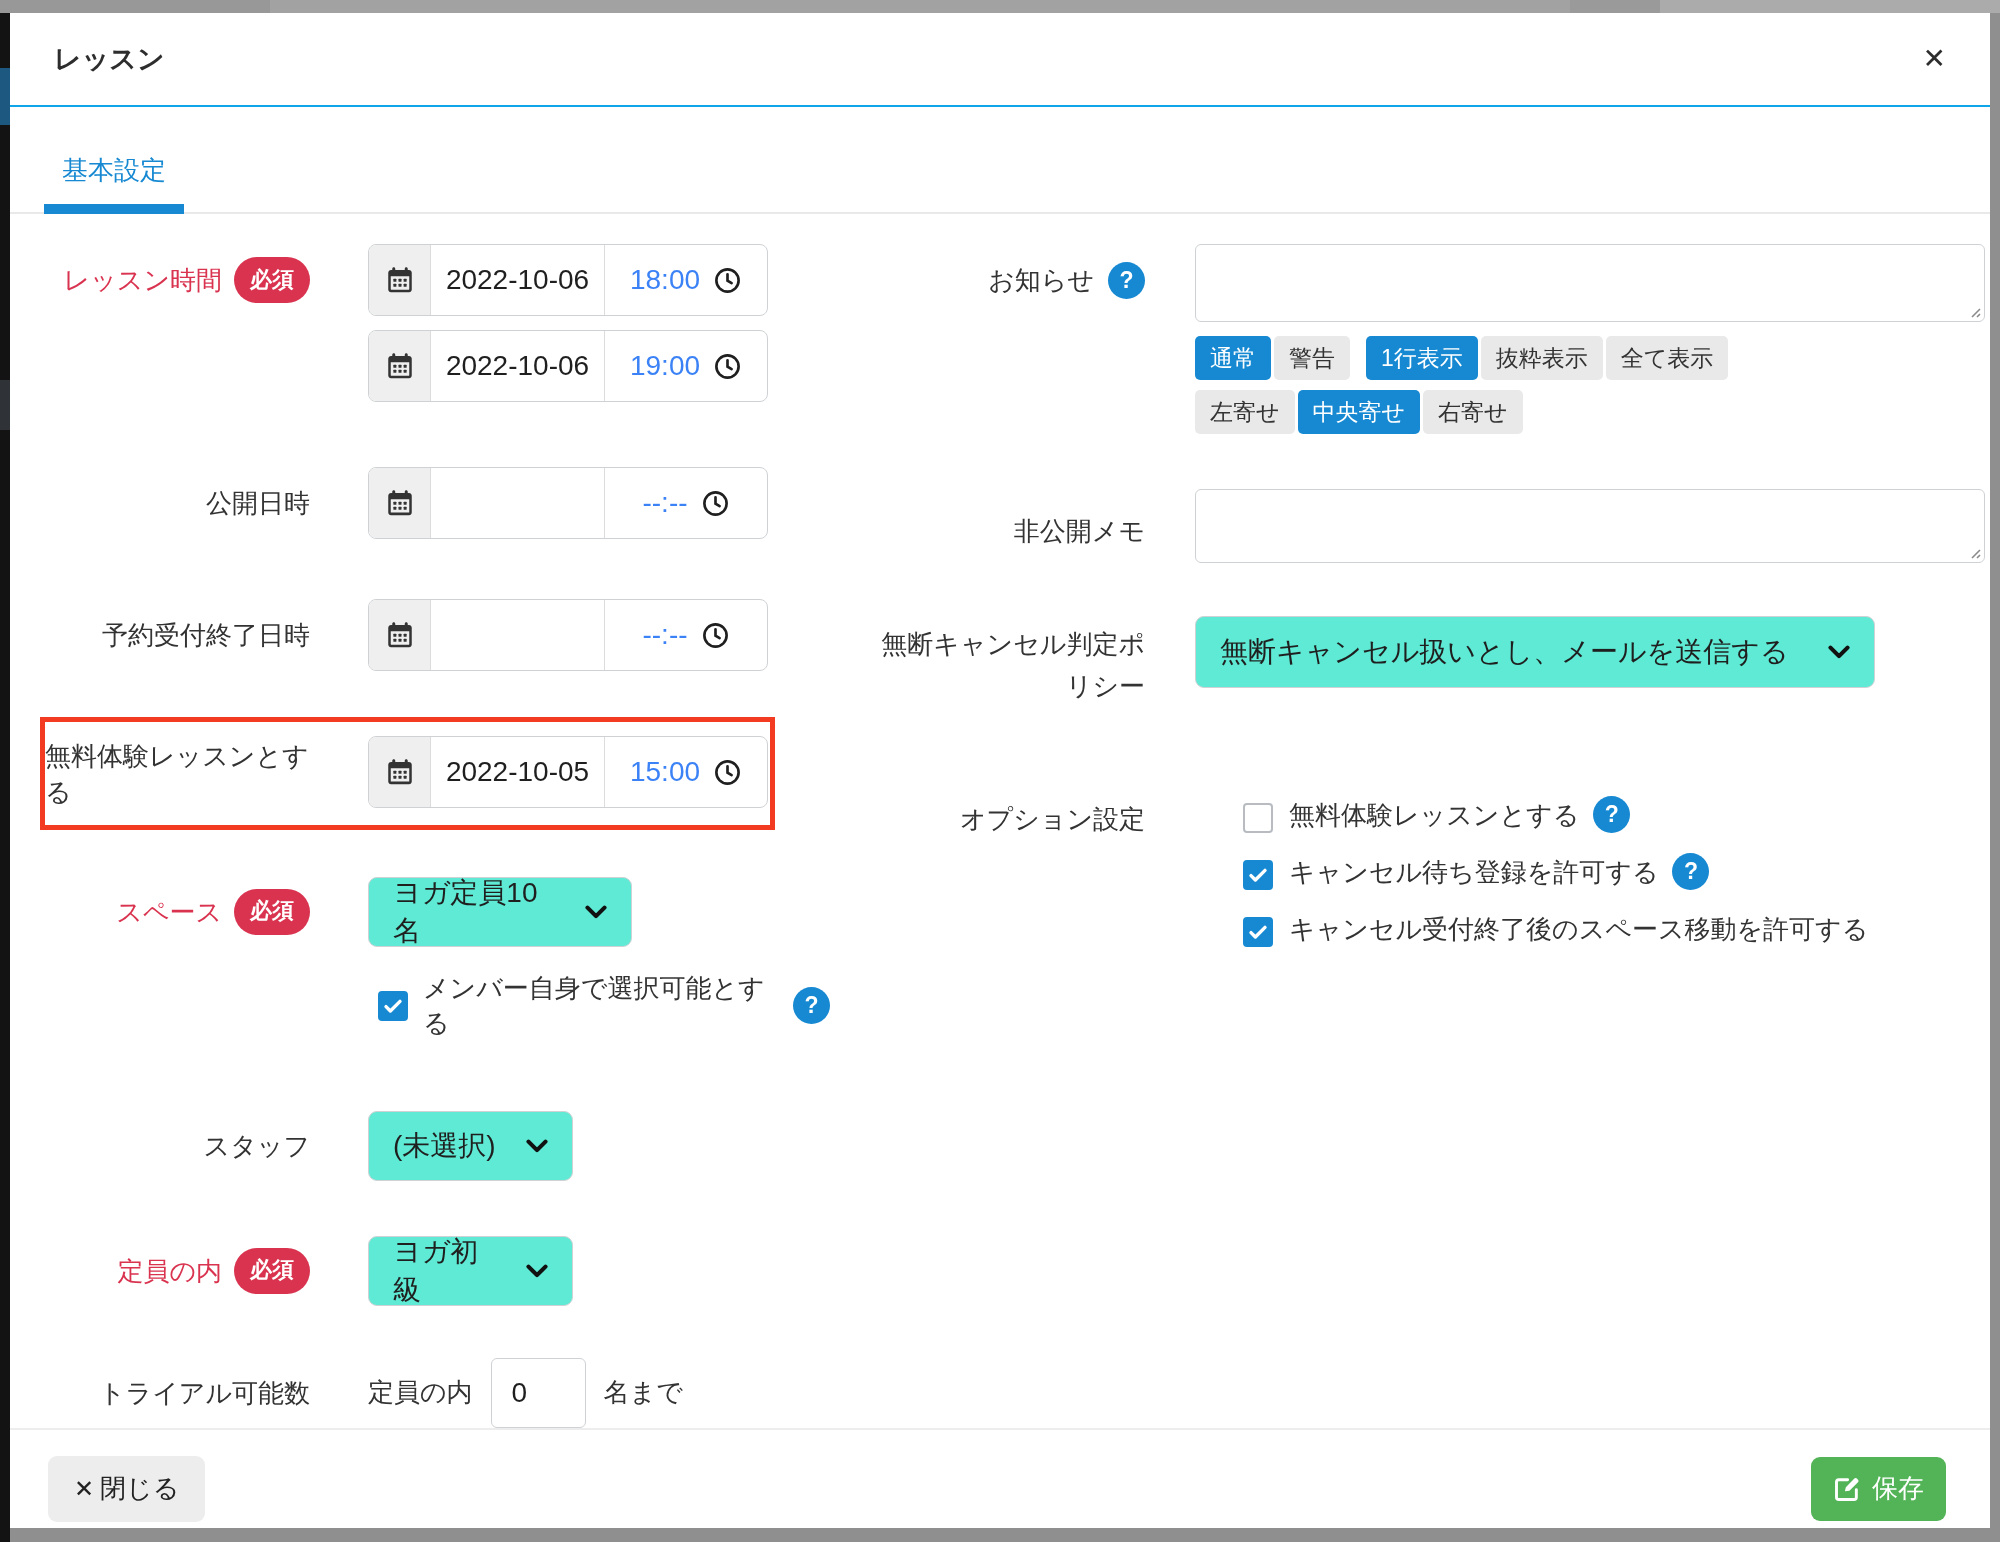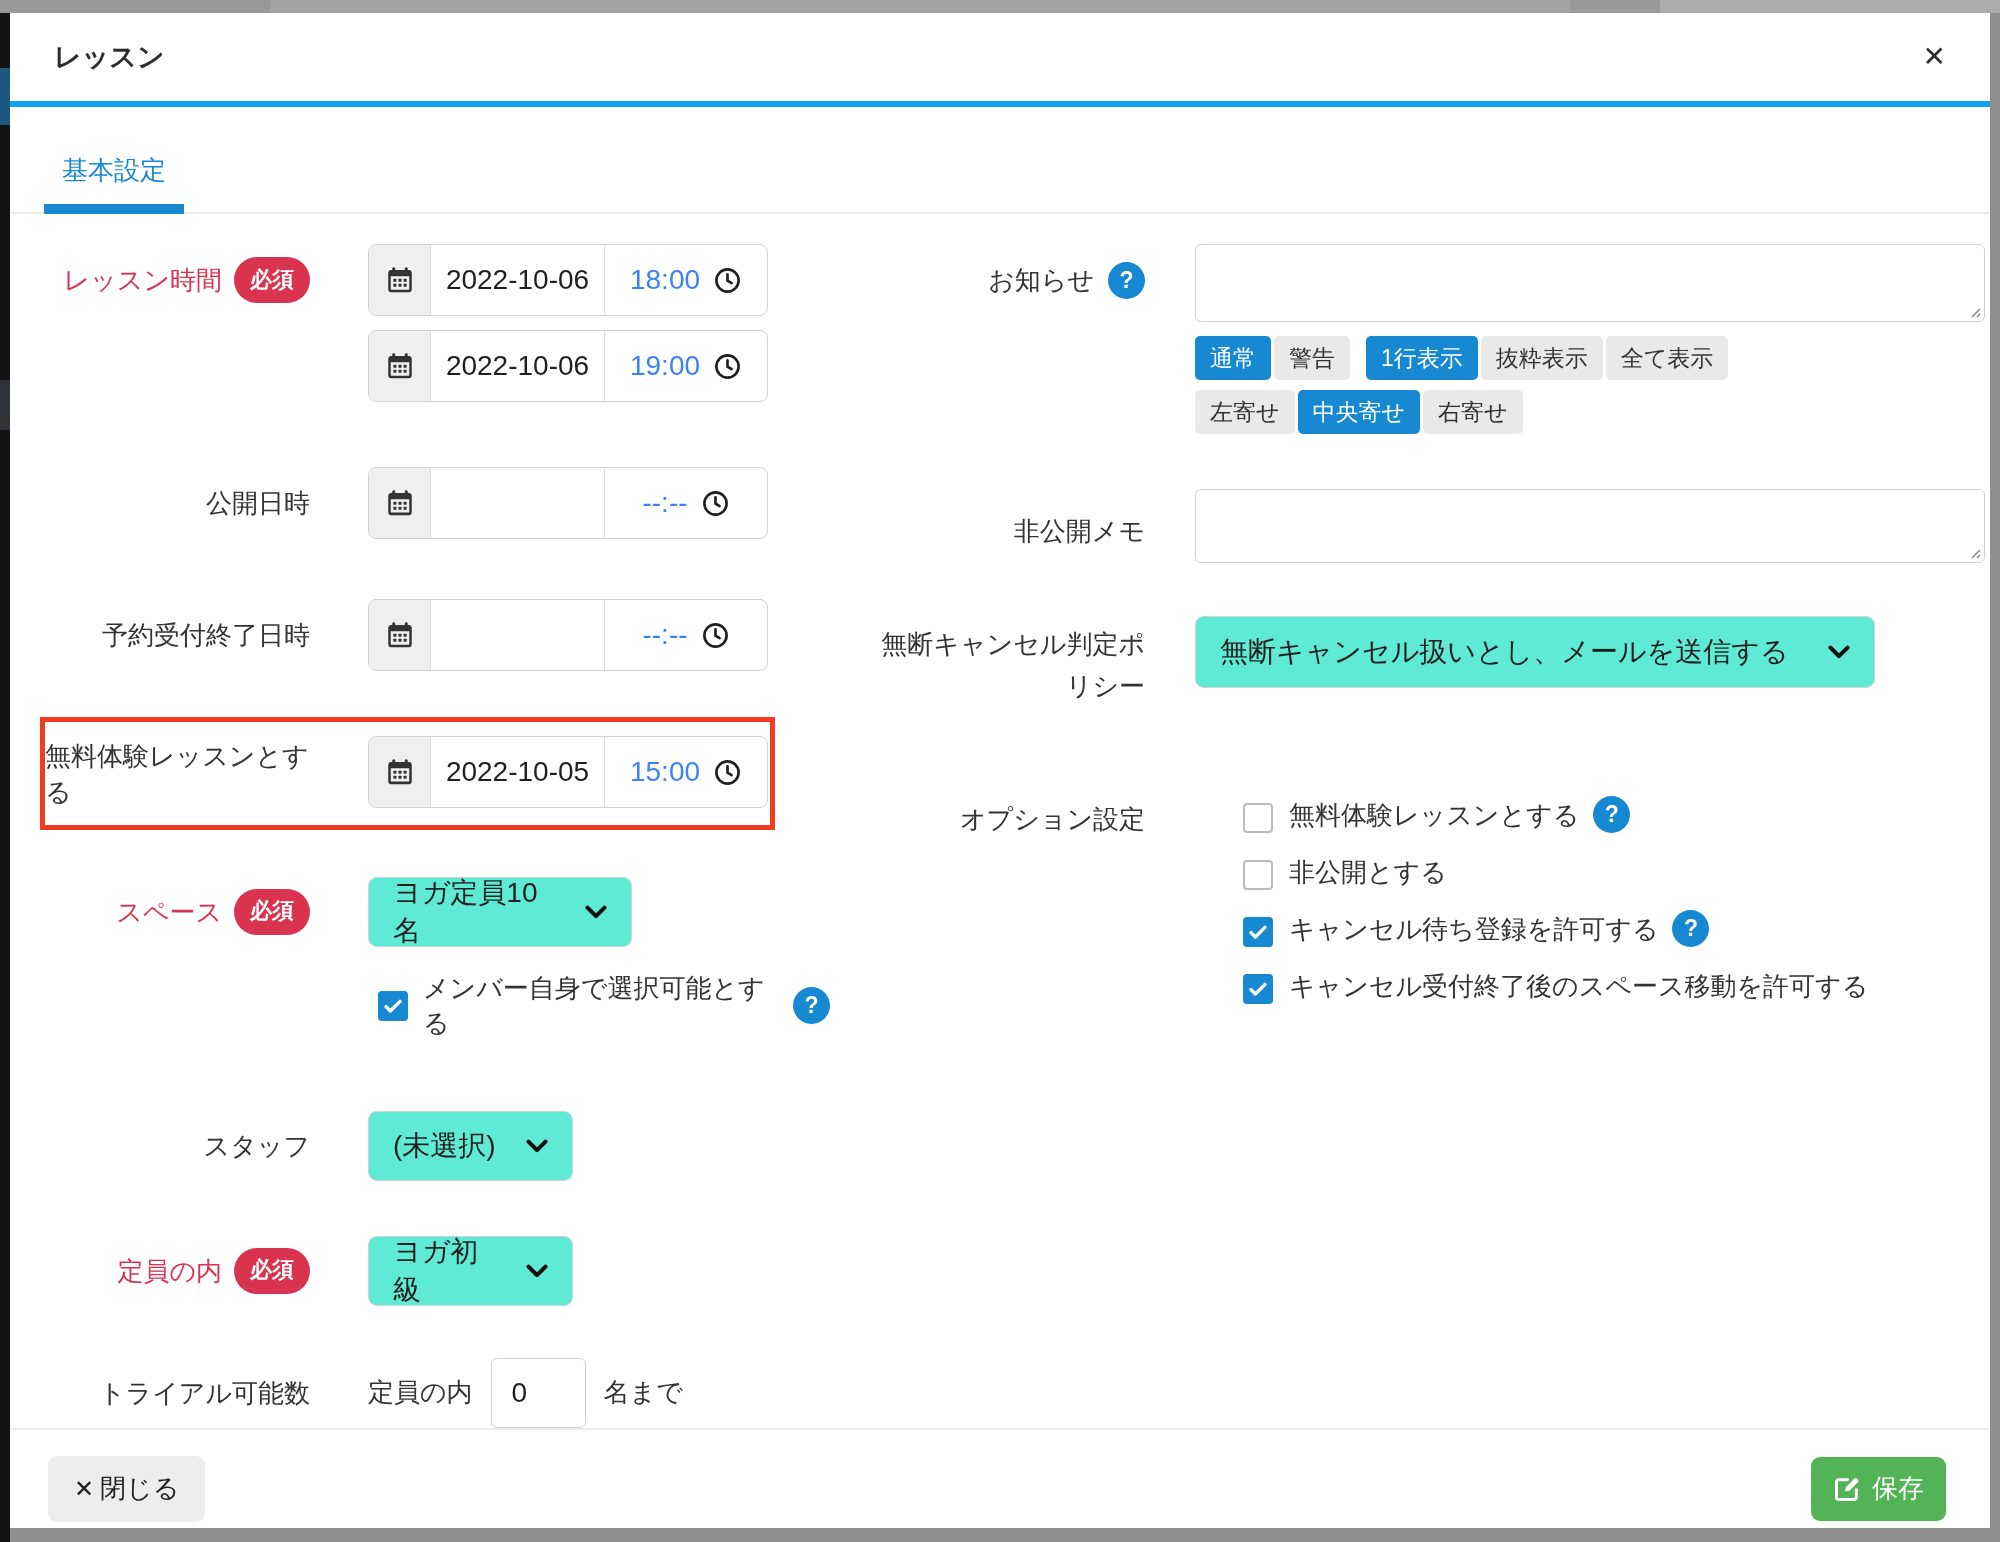--- a/index.html
+++ b/index.html
@@ -14,21 +14,21 @@
   .page-top-bar .seg3 { width:90px; background:#9a9a9a; }
   .page-top-bar .seg4 { width:340px; background:#ababab; }
   .strip-left { position:absolute; top:13px; bottom:0; left:0; width:10px; background:#131313; }
   .strip-left .seg-blue { position:absolute; top:55px; height:57px; left:0; right:0; background:#1c587f; }
   .strip-left .seg-gray { position:absolute; top:367px; height:50px; left:0; right:0; background:#2f3236; }
   .strip-right { position:absolute; top:13px; bottom:14px; right:0; width:10px; background:#8f8f8f; }
   .page-bottom-bar { position:absolute; bottom:0; left:10px; right:0; height:14px; background:#8f8f8f; }
 
   
   .modal { position:absolute; left:10px; right:10px; top:13px; bottom:14px; background:#fff; display:flex; flex-direction:column; }
-  .m-header { flex:none; height:94px; padding:12px 44px; display:flex; align-items:center; justify-content:space-between; border-bottom:6px solid #0ea5e9; }
+  .m-header { flex:none; height:94px; padding:12px 44px; display:flex; align-items:center; justify-content:space-between; border-bottom:2px solid #0ea5e9; }
   .m-title { font-size:27px; font-weight:700; color:#2d2d2d; }
   .m-close { font-size:28px; font-weight:700; color:#2d2d2d; cursor:pointer; line-height:1; }
 
   .m-tabs { flex:none; height:107px; padding-left:34px; border-bottom:2px solid #e9e9e9; display:flex; align-items:flex-end; }
   .tab { position:relative; padding:0 18px 24px; font-size:26px; color:#333; cursor:pointer; }
   .tab.active { color:#1689d2; }
   .tab.active::after { content:""; position:absolute; left:0; right:0; bottom:-2px; height:10px; background:#1689d2; }
 
   .m-body { flex:1; display:flex; padding:30px 25px 0 30px; }
   .col-left { width:790px; flex:none; }
@@ -425,24 +425,20 @@
 
         <div class="rrow" style="margin-top:88px">
           <div class="rlabel" style="padding-top:4px">オプション設定</div>
           <div class="rctrl">
             <div class="opt-row">
               <span class="cb"></span>
               <span>無料体験レッスンとする</span>
               <span class="help">?</span>
             </div>
             <div class="opt-row">
-              <span class="cb"></span>
-              <span>非公開とする</span>
-            </div>
-            <div class="opt-row">
               <span class="cb checked">
                   <svg width="24" height="24" viewBox="0 0 24 24">
                     <path d="M5 12.6l4.4 4.4L19 7.4" fill="none" stroke="#fff" stroke-width="3.4" stroke-linecap="round" stroke-linejoin="round"></path>
                   </svg>
                 </span>
               <span>キャンセル待ち登録を許可する</span>
               <span class="help">?</span>
             </div>
             <div class="opt-row">
               <span class="cb checked">

